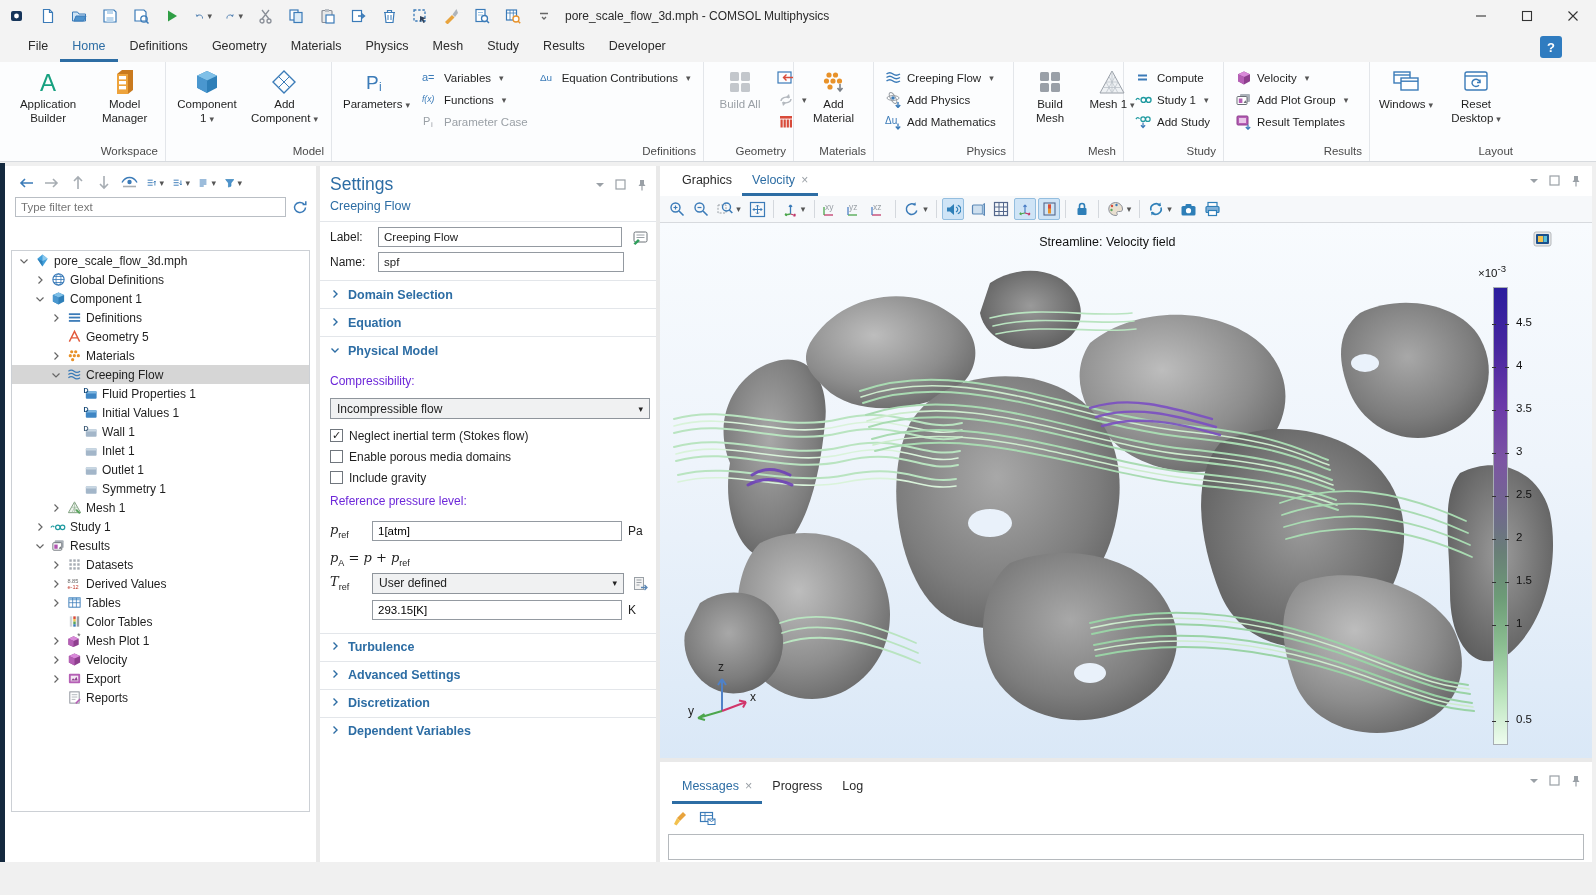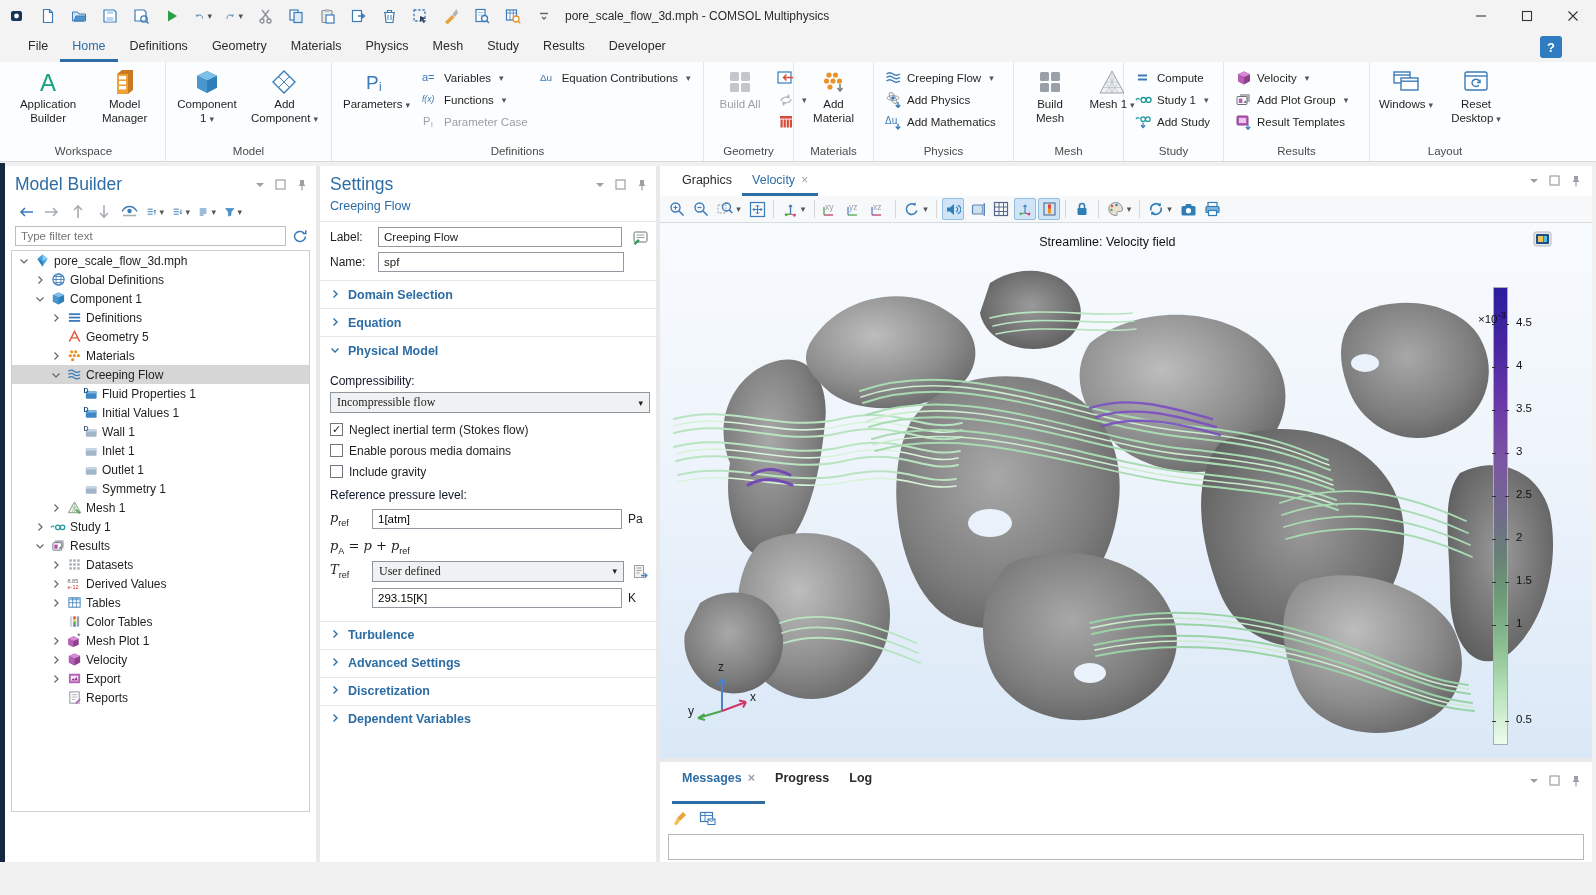--- a/index.html
+++ b/index.html
@@ -18,21 +18,21 @@
   
   .menubar{position:absolute;left:0;top:32px;right:0;height:30px;background:#f3f3f3;display:flex;align-items:stretch;padding-left:16px;}
   .mtab{display:flex;align-items:center;padding:0 12px;font-size:12.5px;color:#2b2b2b;border-bottom:3px solid transparent;}
   .mtab.active{color:#2d6da4;border-bottom-color:#2d6da4;}
   .helpbtn{position:absolute;right:34px;top:4px;width:22px;height:22px;background:#2f7cc0;color:#fff;border-radius:3px;
     display:flex;align-items:center;justify-content:center;font-weight:bold;font-size:13px;}
   
   .ribbon{position:absolute;left:0;top:62px;right:0;height:100px;background:#fcfdfe;border-bottom:1px solid #d7dade;display:flex;padding:0 2px;}
   .rgroup{display:flex;flex-direction:column;border-right:1px solid #e3e6ea;padding:3px 7px 0 7px;}
   .rgi{flex:1;display:flex;align-items:flex-start;gap:4px;}
-  .rglabel{height:18px;text-align:center;font-size:11.5px;color:#4a4a4a;line-height:16px;}
+  .rglabel{height:18px;text-align:right;font-size:11.5px;color:#4a4a4a;line-height:16px;}
   .bigbtn{min-width:58px;max-width:84px;display:flex;flex-direction:column;align-items:center;gap:1px;padding:2px 4px 0;
     text-align:center;font-size:11.5px;line-height:13.5px;border-radius:3px;}
   .bigbtn .ico{width:30px;height:30px;}
   .bigbtn.disabled{color:#9aa0a6;}
   .smallcol{display:flex;flex-direction:column;gap:1px;padding-top:2px;}
   .smallbtn{display:flex;align-items:center;gap:5px;height:21px;padding:0 4px;font-size:11.5px;border-radius:3px;white-space:nowrap;}
   .smallbtn .ico{width:17px;height:17px;}
   .smallbtn.disabled{color:#9aa0a6;}
   .dd::after{content:"▾";font-size:9px;color:#555;margin-left:3px;}
   
@@ -63,23 +63,23 @@
   .subtitle{padding:4px 10px 8px;color:#2d6da4;font-size:12.5px;border-bottom:1px solid #e3e6ea;}
   .formrow{display:flex;align-items:center;gap:8px;padding:5px 6px 0 10px;}
   .formrow label{width:40px;}
   .formrow input{flex:1;height:20px;border:1px solid #949aa1;padding:0 5px;font-size:11.5px;font-family:inherit;color:#222;}
   .iconbtn{width:20px;height:20px;border:1px solid transparent;display:flex;align-items:center;justify-content:center;}
   .secrow{display:flex;align-items:center;gap:8px;height:28px;padding:0 10px;border-top:1px solid #e3e6ea;color:#2d6da4;}
   .secrow:first-of-type{border-top:none;}
   .secrow .schev{color:#2d6da4;}
   .secrow .slabel{font-size:12.5px;font-weight:bold;color:#2d6da4;}
   .pmbody{padding:4px 6px 10px 10px;}
-  .flabel{padding:6px 0 4px;color:#0f172a;}
+  .flabel{padding:6px 0 10px;color:#6d28d9;}
   .combo{height:21px;background:#f0f1f2;border:1px solid #8f959c;display:flex;align-items:center;padding:0 6px;color:#222;}
-  .combo .cval{flex:1;font-family:Liberation Serif, serif;}
+  .combo .cval{flex:1;}
   .combo .carr{font-size:9px;color:#222;}
   .checkrow{display:flex;align-items:center;gap:6px;height:21px;}
   .cb{width:13px;height:13px;border:1px solid #70767d;background:#fff;display:inline-flex;align-items:center;justify-content:center;font-size:11px;color:#222;}
   .symcell{width:36px;font-family:"DejaVu Serif",serif;font-style:italic;font-size:13px;}
   .symcell sub,.eqline sub{font-style:normal;font-size:9px;font-family:"Liberation Sans",sans-serif;}
   .inprow{display:flex;align-items:center;gap:6px;padding:3px 0;}
   .inprow input{flex:1;height:20px;border:1px solid #949aa1;padding:0 5px;font-size:11.5px;font-family:inherit;}
   .unit{width:22px;color:#222;}
   .eqline{font-family:"DejaVu Serif",serif;font-style:italic;font-size:13px;padding:6px 0 2px;}
   
@@ -92,33 +92,33 @@
   .gtb{width:22px;height:22px;display:flex;align-items:center;justify-content:center;border-radius:2px;border:1px solid transparent;}
   .gtb.on{background:#cfe4f6;border-color:#94bedf;}
   .gtb.wdd{width:30px;}
   .gsep{width:1px;height:18px;background:#d4d8dd;margin:0 3px;}
   .canvas{position:absolute;left:0;right:0;top:57px;bottom:0;background:linear-gradient(180deg,#f8fbfe 0%,#eef4fb 45%,#dae8f7 100%);overflow:hidden;}
   .plottitle{position:absolute;left:48%;top:12px;transform:translateX(-50%);font-size:12.5px;color:#111;}
   .cornerico{position:absolute;right:40px;top:8px;}
   .scene{position:absolute;left:0;top:0;}
   .colorbar{position:absolute;left:833px;top:64px;width:15px;height:458px;border:1px solid #a7adb3;
     background:linear-gradient(180deg,#2b1d9e 0%,#45269f 12%,#6b3aa8 26%,#7c55a3 38%,#6f6b8b 50%,#697f77 58%,#6d9c77 68%,#8abd90 78%,#b9e3bb 89%,#eefcee 100%);}
-  .cbexp{position:absolute;left:818px;top:40px;font-size:11.5px;color:#111;margin-top:46px;}
+  .cbexp{position:absolute;left:818px;top:40px;font-size:11.5px;color:#111;}
   .cbticks{position:absolute;left:856px;top:64px;width:40px;height:458px;}
   .cbt{position:absolute;left:0;font-size:11.5px;color:#111;}
   .cbt::before{content:"";position:absolute;left:-11px;top:8px;width:4px;height:1px;background:#333;}
   .cbt::after{content:"";position:absolute;left:-24px;top:8px;width:4px;height:1px;background:#333;}
   .cbt:nth-child(1){top:29px;}.cbt:nth-child(2){top:72px;}.cbt:nth-child(3){top:115px;}
   .cbt:nth-child(4){top:158px;}.cbt:nth-child(5){top:201px;}.cbt:nth-child(6){top:244px;}
   .cbt:nth-child(7){top:287px;}.cbt:nth-child(8){top:330px;}.cbt:nth-child(9){top:382px;margin-top:44px;}
   .triad{position:absolute;left:26px;top:436px;}
   .triad text{font-family:"Liberation Sans",sans-serif;font-size:12px;fill:#222;}
   
   .msgtabs{display:flex;align-items:stretch;height:42px;padding-left:12px;position:relative;background:#fff;}
-  .msgtab{display:flex;align-items:center;gap:6px;padding:0 10px 8px;font-size:12.5px;color:#2b2b2b;border-bottom:3px solid transparent;font-weight:bold;}
+  .msgtab{display:flex;align-items:flex-end;gap:6px;padding:0 10px 8px;font-size:12.5px;color:#2b2b2b;border-bottom:3px solid transparent;}
   .msgtab.active{color:#2d6da4;border-bottom-color:#2d6da4;}
   .msgtab .x{color:#9aa0a6;}
   .msgtabs .hdricons{position:absolute;right:10px;top:12px;}
   .msgtools{display:flex;align-items:center;gap:10px;padding:5px 0 0 12px;height:24px;}
   .msgtools .ico{width:17px;height:17px;}
   .msginput{position:absolute;left:8px;right:8px;top:72px;height:26px;border:1px solid #b5b9bd;background:#fff;}
   
   .statusbar{position:absolute;left:0;right:0;bottom:0;height:33px;background:#f1f1f1;border-top:1px solid #dadada;}
   .statusmem{position:absolute;left:930px;top:9px;transform:translateX(-50%);color:#333;}
 </style>
@@ -629,41 +629,20 @@
       <div class="rglabel">Layout</div>
     </div>
   </div>
 
   <div class="edgestrip"></div>
   <div class="sashv" style="left:316px"></div>
   <div class="sashv" style="left:656px"></div>
   <div class="sashh"></div>
 
   <div class="panel" id="mb">
-    <div class="phead">
-      <div class="ptitle">Model Builder</div>
-      <div class="hdricons">
-        <span class="ico">
-            <svg width="10" height="8" viewBox="0 0 10 8">
-              <path d="M1 2l4 4 4-4z" fill="#9aa0a6"></path>
-            </svg>
-          </span>
-        <span class="ico">
-            <svg width="11" height="11" viewBox="0 0 11 11">
-              <rect x="1" y="1" width="9" height="9" fill="none" stroke="#9aa0a6" stroke-width="1.2"></rect>
-            </svg>
-          </span>
-        <span class="ico">
-            <svg width="10" height="12" viewBox="0 0 10 12">
-              <path d="M3 1h4v4l1.5 2h-7L3 5z" fill="#9aa0a6"></path>
-              <path d="M5 7v4.5" stroke="#9aa0a6" stroke-width="1.2"></path>
-            </svg>
-          </span>
-      </div>
-    </div>
     <div class="mbtools">
       <span class="ico">
           <svg width="16" height="12" viewBox="0 0 16 12">
             <path d="M15 6H3M7 2L3 6l4 4" fill="none" stroke="#3b7bb8" stroke-width="1.6"></path>
           </svg>
         </span>
       <span class="ico">
           <svg width="16" height="12" viewBox="0 0 16 12">
             <path d="M1 6h12M9 2l4 4-4 4" fill="none" stroke="#a7adb3" stroke-width="1.6"></path>
           </svg>

